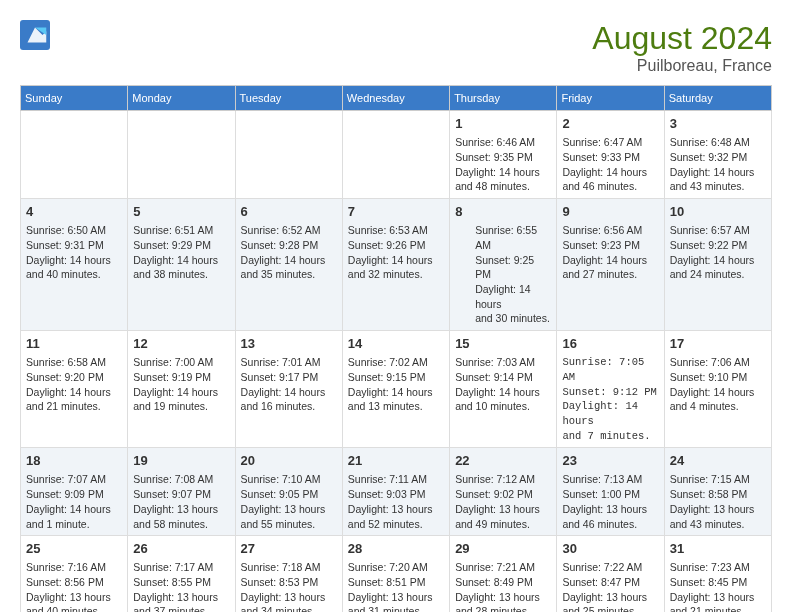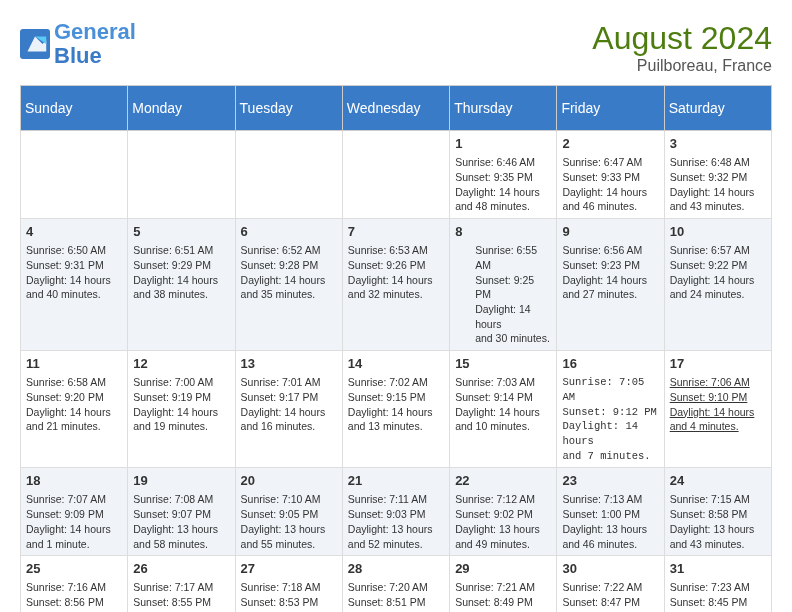--- a/index.html
+++ b/index.html
@@ -47,23 +47,23 @@
       color: #555;
     }
     table {
       width: 100%;
       border-collapse: collapse;
       font-size: 11px;
     }
     th {
       background-color: #3a7bc8;
       color: #fff;
-      padding: 14px 4px;
+      padding: 6px 4px;
       text-align: left;
-      font-size: 14px;
+      font-size: 11px;
       font-weight: normal;
       border: 1px solid #ccc;
     }
     td {
       vertical-align: top;
       padding: 4px 5px;
       border: 1px solid #ddd;
       height: 85px;
       width: 107px;
       color: #333;
@@ -92,26 +92,20 @@
 </head>
 <body>
 
 <div class="header">
   <div class="logo">
     <svg class="logo-icon" viewBox="0 0 40 40">
       <rect width="40" height="40" rx="4" fill="#3a7bc8"></rect>
       <polygon points="10,30 20,10 30,20 35,15 35,30" fill="#fff" opacity="0.9"></polygon>
       <polygon points="20,10 35,10 35,20" fill="#5bc8f5"></polygon>
     </svg>
-    <div>
-      <div class="logo-text">
-        <span>General</span><br>
-        <span style="color:#3a7bc8;">Blue</span>
-      </div>
-    </div>
   </div>
   <div class="title-block">
     <div class="month-year">August 2024</div>
     <div class="location">Puilboreau, France</div>
   </div>
 </div>
 
 <table>
   <thead>
     <tr>
@@ -241,21 +235,21 @@
         </td>
         <td>
           <span class="day-num">16</span>
           <div class="day-info" style="white-space: pre-line; font-family: Liberation Mono, monospace;">Sunrise: 7:05 AM
 Sunset: 9:12 PM
 Daylight: 14 hours
 and 7 minutes.</div>
         </td>
         <td>
           <span class="day-num">17</span>
-          <div class="day-info" style="white-space: pre-line; text-decoration: underline;">Sunrise: 7:06 AM
+          <div class="day-info" style="white-space: pre-line;">Sunrise: 7:06 AM
 Sunset: 9:10 PM
 Daylight: 14 hours
 and 4 minutes.</div>
         </td>
       </tr>
       <tr>
         <td>
           <span class="day-num">18</span>
           <div class="day-info" style="white-space: pre-line;">Sunrise: 7:07 AM
 Sunset: 9:09 PM

